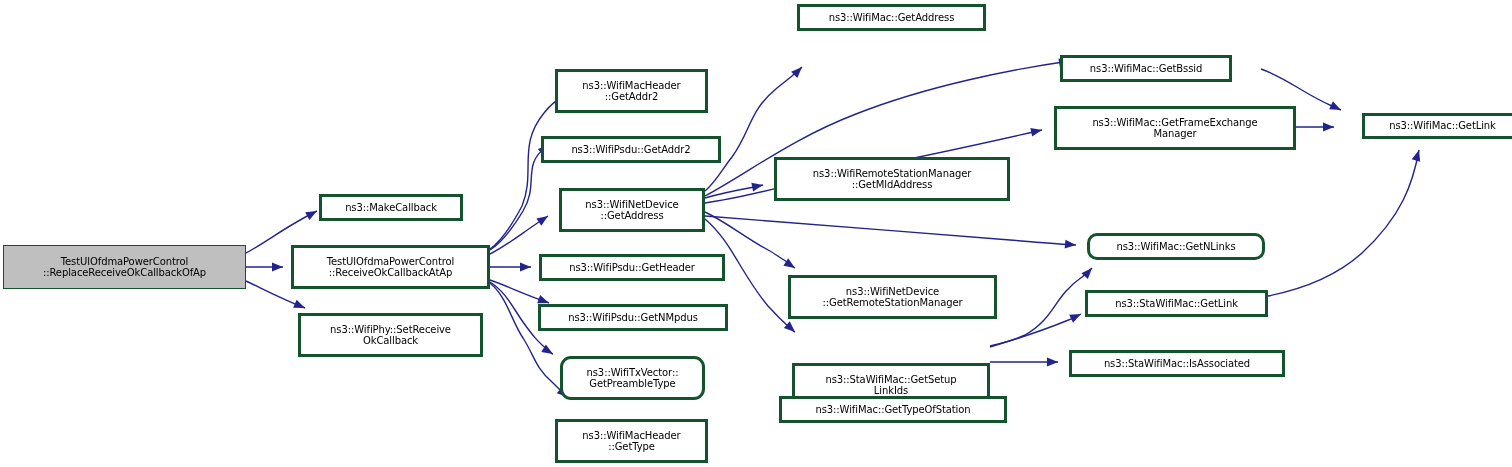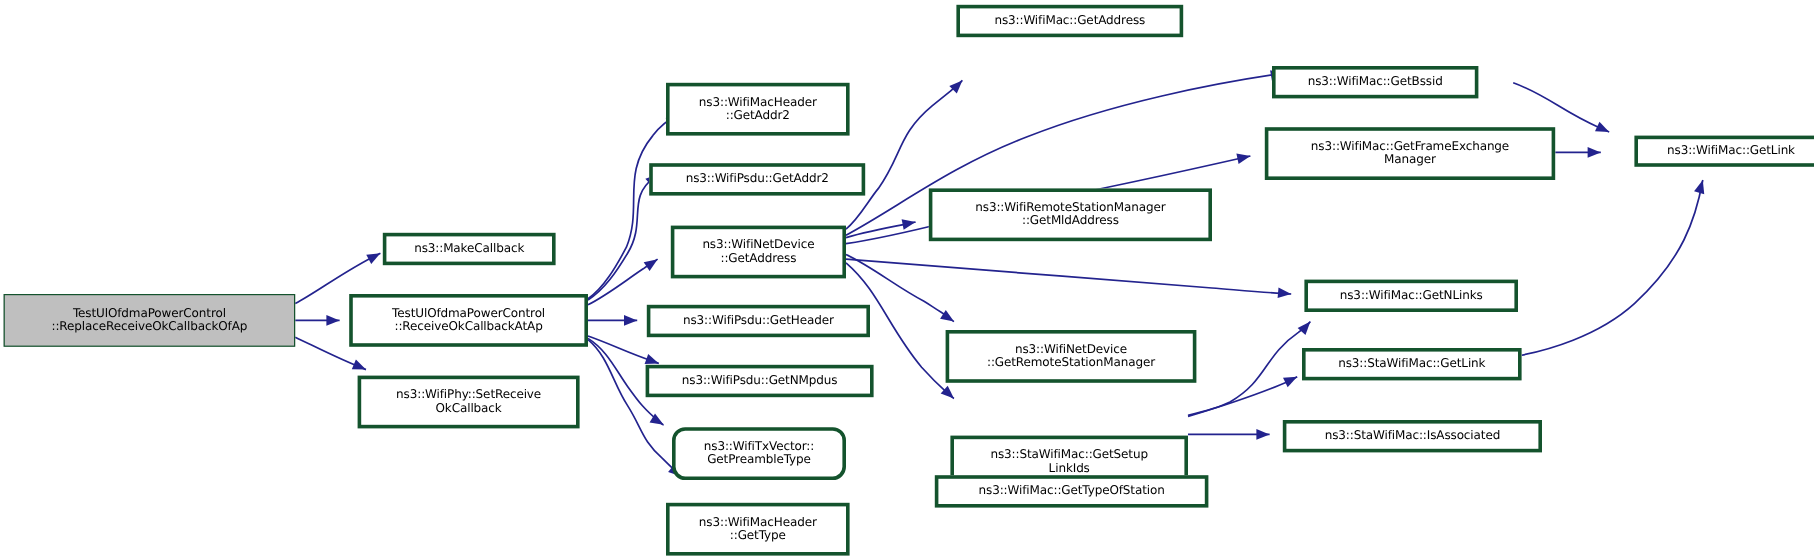--- a/index.html
+++ b/index.html
@@ -106,18 +106,18 @@
       <div class="node" style="left: 774px; top: 157px; width: 236px; height: 44px;">ns3::WifiRemoteStationManager
 ::GetMldAddress</div>
       <div class="node" style="left: 788px; top: 275px; width: 209px; height: 44px;">ns3::WifiNetDevice
 ::GetRemoteStationManager</div>
       <div class="node" style="left: 792px; top: 339px; width: 198px; height: 44px; margin-top: 24px;">ns3::StaWifiMac::GetSetup
 LinkIds</div>
       <div class="node" style="left: 779px; top: 396px; width: 228px; height: 27px;">ns3::WifiMac::GetTypeOfStation</div>
       <div class="node" style="left: 1060px; top: 55px; width: 172px; height: 27px;">ns3::WifiMac::GetBssid</div>
       <div class="node" style="left: 1054px; top: 106px; width: 242px; height: 44px;">ns3::WifiMac::GetFrameExchange
 Manager</div>
-      <div class="node" style="left: 1087px; top: 233px; width: 178px; height: 27px;">ns3::WifiMac::GetNLinks</div>
+      <div class="node" style="left: 1087px; top: 233px; width: 178px; height: 27px; border-radius: 10px;">ns3::WifiMac::GetNLinks</div>
       <div class="node" style="left: 1085px; top: 290px; width: 183px; height: 27px;">ns3::StaWifiMac::GetLink</div>
       <div class="node" style="left: 1069px; top: 350px; width: 216px; height: 27px;">ns3::StaWifiMac::IsAssociated</div>
       <div class="node" style="left: 1343px; top: 113px; width: 161px; height: 26px; margin-left: 19px;">ns3::WifiMac::GetLink</div>
     </div>
 </div>
 
 </body></html>

